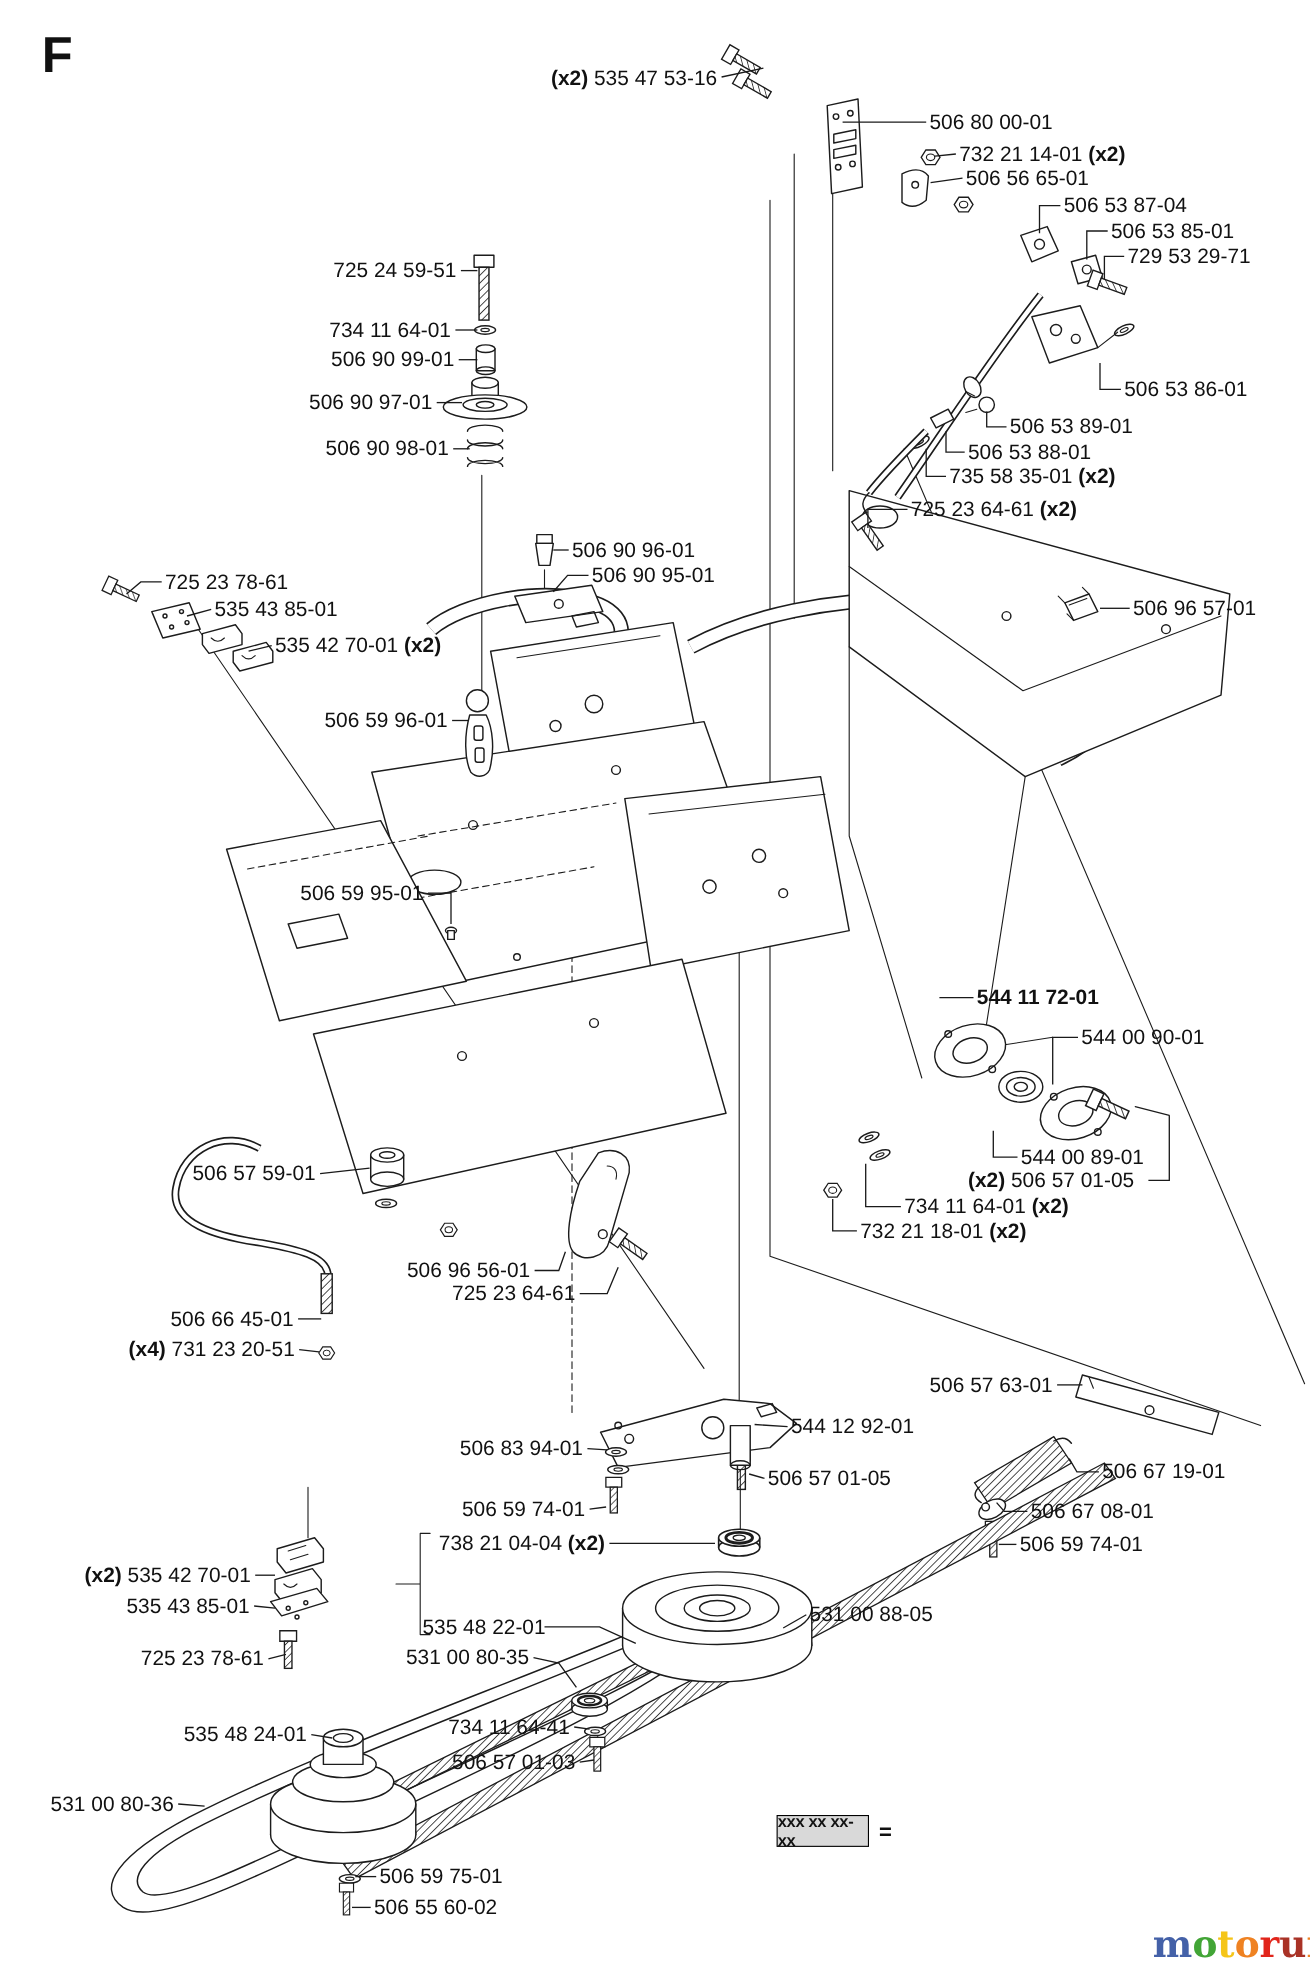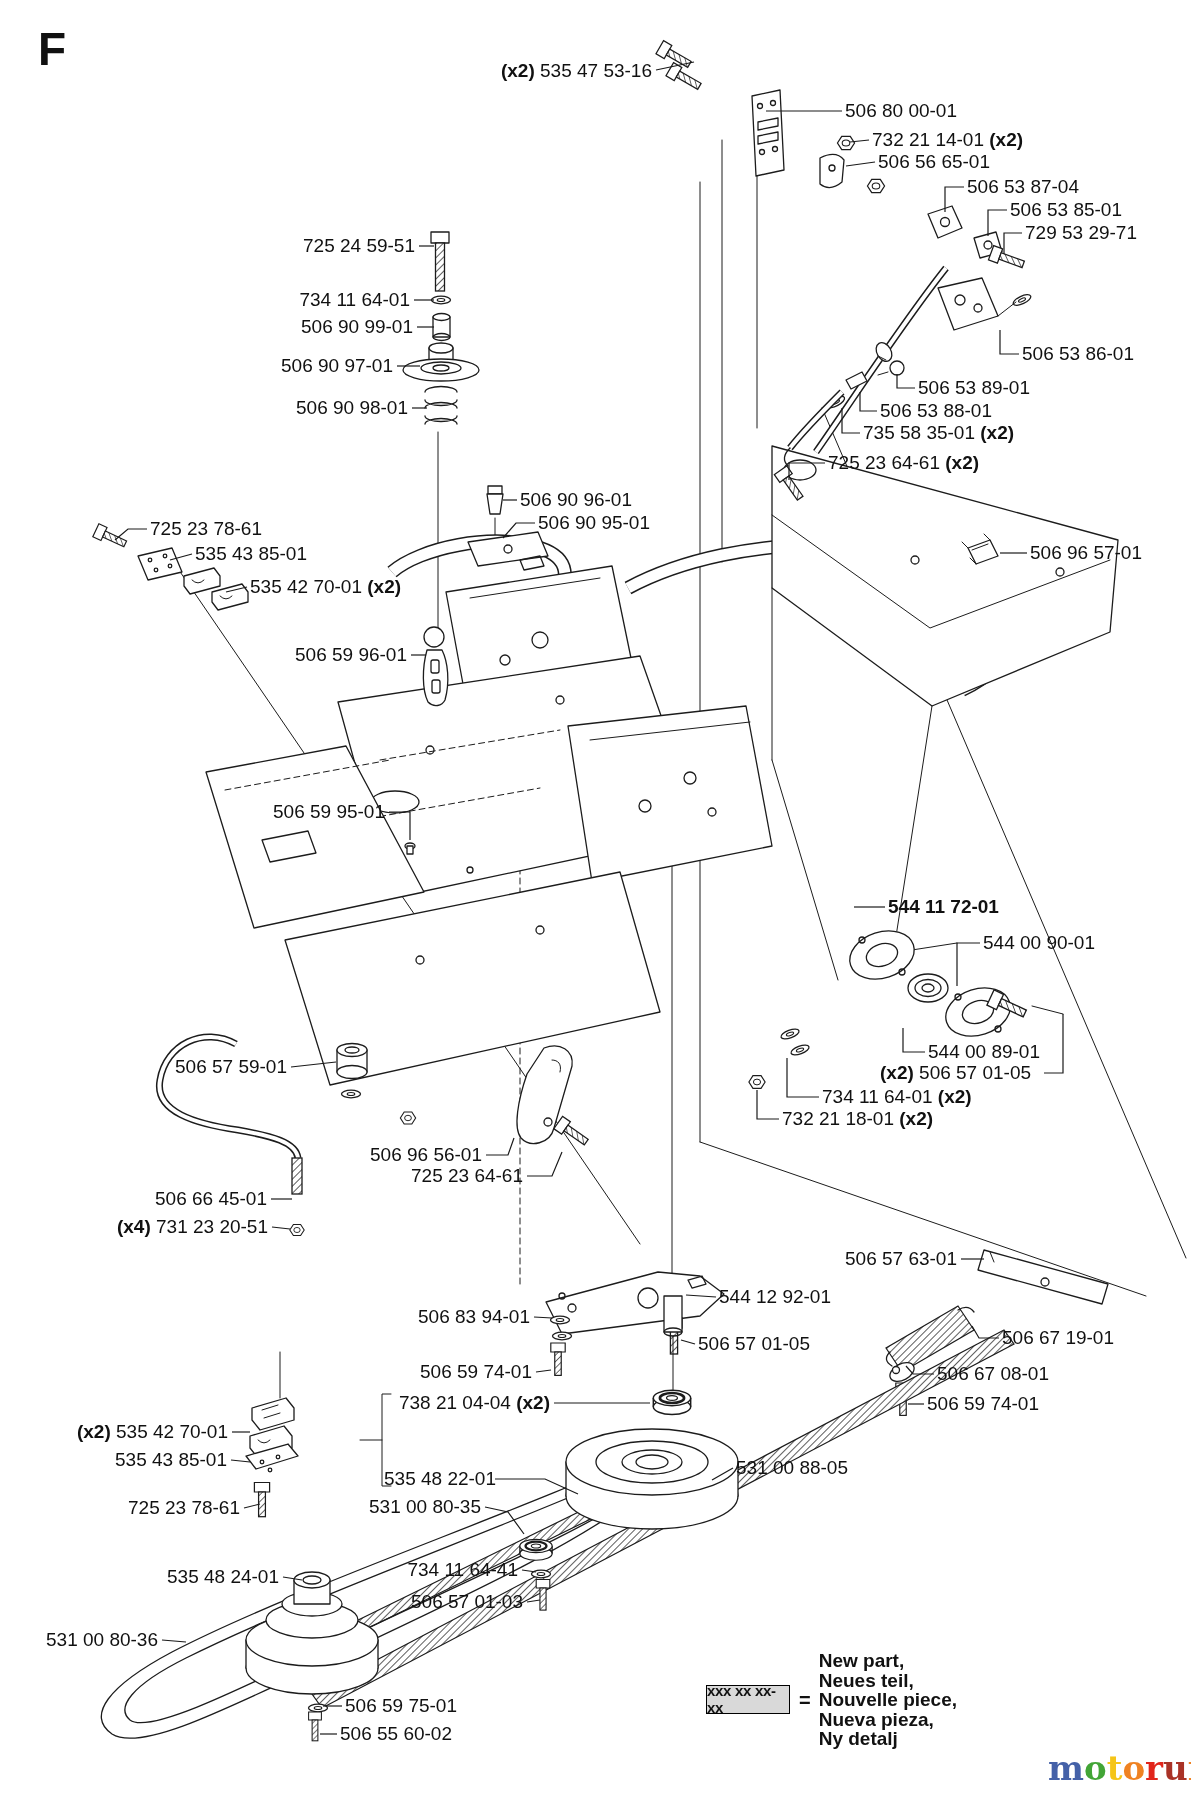--- a/index.html
+++ b/index.html
@@ -406,22 +406,15 @@
       <text x="518" y="1576" text-anchor="end" class="plabel">734 11 64-41</text>
       <text x="523" y="1608" text-anchor="end" class="plabel">506 57 01-03</text>
       <text x="345" y="1712" text-anchor="start" class="plabel">506 59 75-01</text>
       <text x="340" y="1740" text-anchor="start" class="plabel">506 55 60-02</text>
     </g>
 </svg>
 
 <div id="legend">
   <div class="code-box">xxx xx xx-xx</div>
   <div class="eq">=</div>
-  <div class="lines">
-      <div>New part,</div>
-      <div>Neues teil,</div>
-      <div>Nouvelle piece,</div>
-      <div>Nueva pieza,</div>
-      <div>Ny detalj</div>
-    </div>
 </div>
 
 <div id="watermark"><span style="color: rgb(68, 97, 168);">m</span><span style="color: rgb(66, 165, 54);">o</span><span style="color: rgb(245, 197, 24);">t</span><span style="color: rgb(239, 130, 34);">o</span><span style="color: rgb(225, 37, 27);">r</span><span style="color: rgb(169, 50, 38);">u</span><span style="color: rgb(239, 130, 34);">f</span></div>
 
 </body></html>

